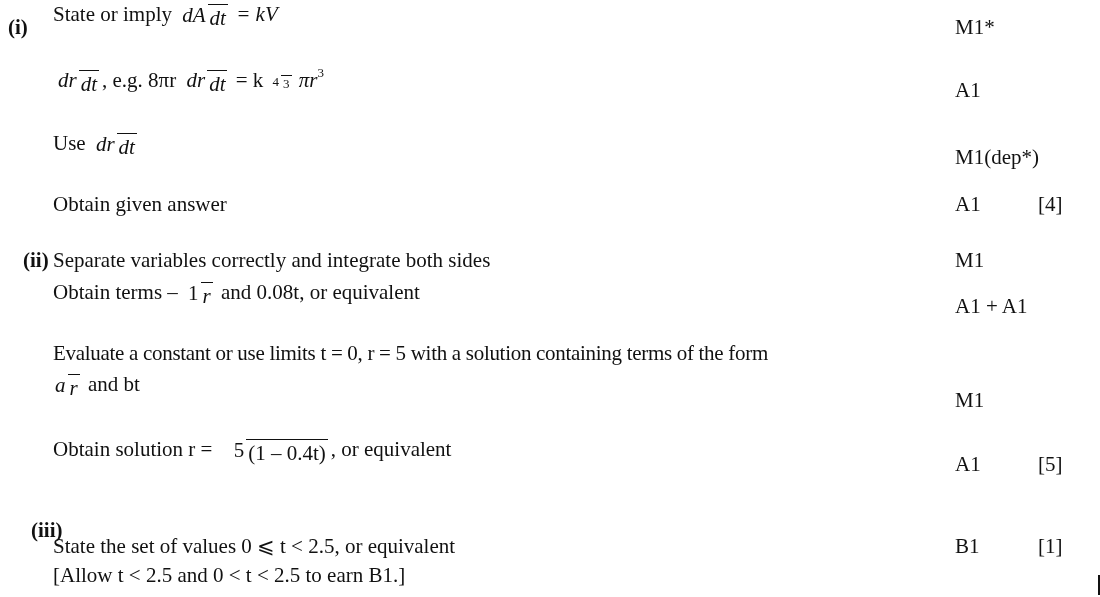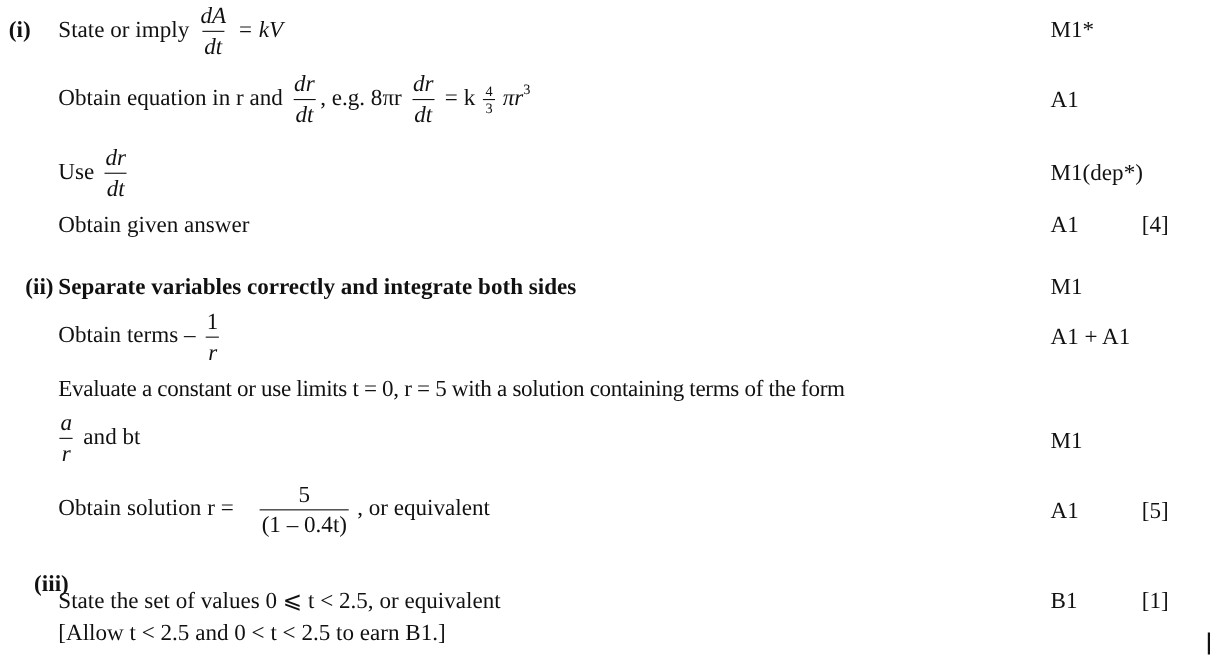--- a/index.html
+++ b/index.html
@@ -5,21 +5,21 @@
   html, body { margin: 0; padding: 0; background: #ffffff; }
   body {
     width: 1100px; height: 597px; position: relative; overflow: hidden;
     font-family: "Liberation Serif", "DejaVu Serif", serif;
     color: #111111; font-size: 21px;
   }
   .abs { position: absolute; white-space: nowrap; line-height: 1; }
   .part { font-weight: bold; }
   i, .it { font-style: italic; }
   .frac {
-    display: inline-flex; flex-direction: column; align-items: center;
+    display: inline-flex; flex-direction: row; align-items: center;
     vertical-align: middle; line-height: 1; margin: 0 3px;
   }
   .frac .num { padding: 0 2px 3px 2px; }
   .frac .den { padding: 3px 2px 0 2px; border-top: 1.5px solid #111; }
   .frac.small { font-size: 13px; margin: 0 2px; }
   .frac.small .num { padding-bottom: 1px; }
   .frac.small .den { padding-top: 1px; border-top: 1px solid #111; }
   sup { font-size: 13px; vertical-align: 10px; }
   .mark { position: absolute; left: 955px; white-space: nowrap; line-height: 1; }
   .total { position: absolute; left: 1038px; white-space: nowrap; line-height: 1; }
@@ -33,21 +33,20 @@
   <span>State or imply</span>
   <span class="frac">
     <span class="num it">dA</span>
     <span class="den it">dt</span>
   </span>
   <span class="it">= kV</span>
 </div>
 <div class="mark" style="top:17px;">M1*</div>
 
 <div class="abs" style="left:53px; top:66px;">
-  <span>Obtain equation in r and</span>
   <span class="frac">
     <span class="num it">dr</span>
     <span class="den it">dt</span>
   </span><span>, e.g. 8πr</span>
   <span class="frac">
     <span class="num it">dr</span>
     <span class="den it">dt</span>
   </span>
   <span>= k</span>
   <span class="frac small">
@@ -65,29 +64,30 @@
     <span class="den it">dt</span>
   </span>
 </div>
 <div class="mark" style="top:147px;">M1(dep*)</div>
 
 <div class="abs" style="left:53px; top:194px;font-family:Liberation Serif, serif;">Obtain given answer</div>
 <div class="mark" style="top:194px;">A1</div>
 <div class="total" style="top:194px;">[4]</div>
 
 <div class="abs part" style="left:23px; top:250px;">(ii)</div>
-<div class="abs" style="left:53px; top:250px;font-weight:bold;">Separate variables correctly and integrate both sides</div>
+<div class="abs" style="left:53px; top:250px;">Separate variables correctly and integrate both sides</div>
 <div class="mark" style="top:250px;">M1</div>
 
 <div class="abs" style="left:53px; top:282px;">
   <span>Obtain terms –</span>
   <span class="frac">
     <span class="num">1</span>
     <span class="den it">r</span>
   </span>
+  <span>and 0.08t, or equivalent</span>
 </div>
 <div class="mark" style="top:296px;">A1 + A1</div>
 
 <div class="abs" style="left:53px; top:343px; letter-spacing:-0.3px;">Evaluate a constant or use limits t = 0, r = 5 with a solution containing terms of the form</div>
 <div class="abs" style="left:53px; top:374px;">
   <span class="frac" style="margin-left:0;">
     <span class="num it">a</span>
     <span class="den it">r</span>
   </span>
   <span>and bt</span>

